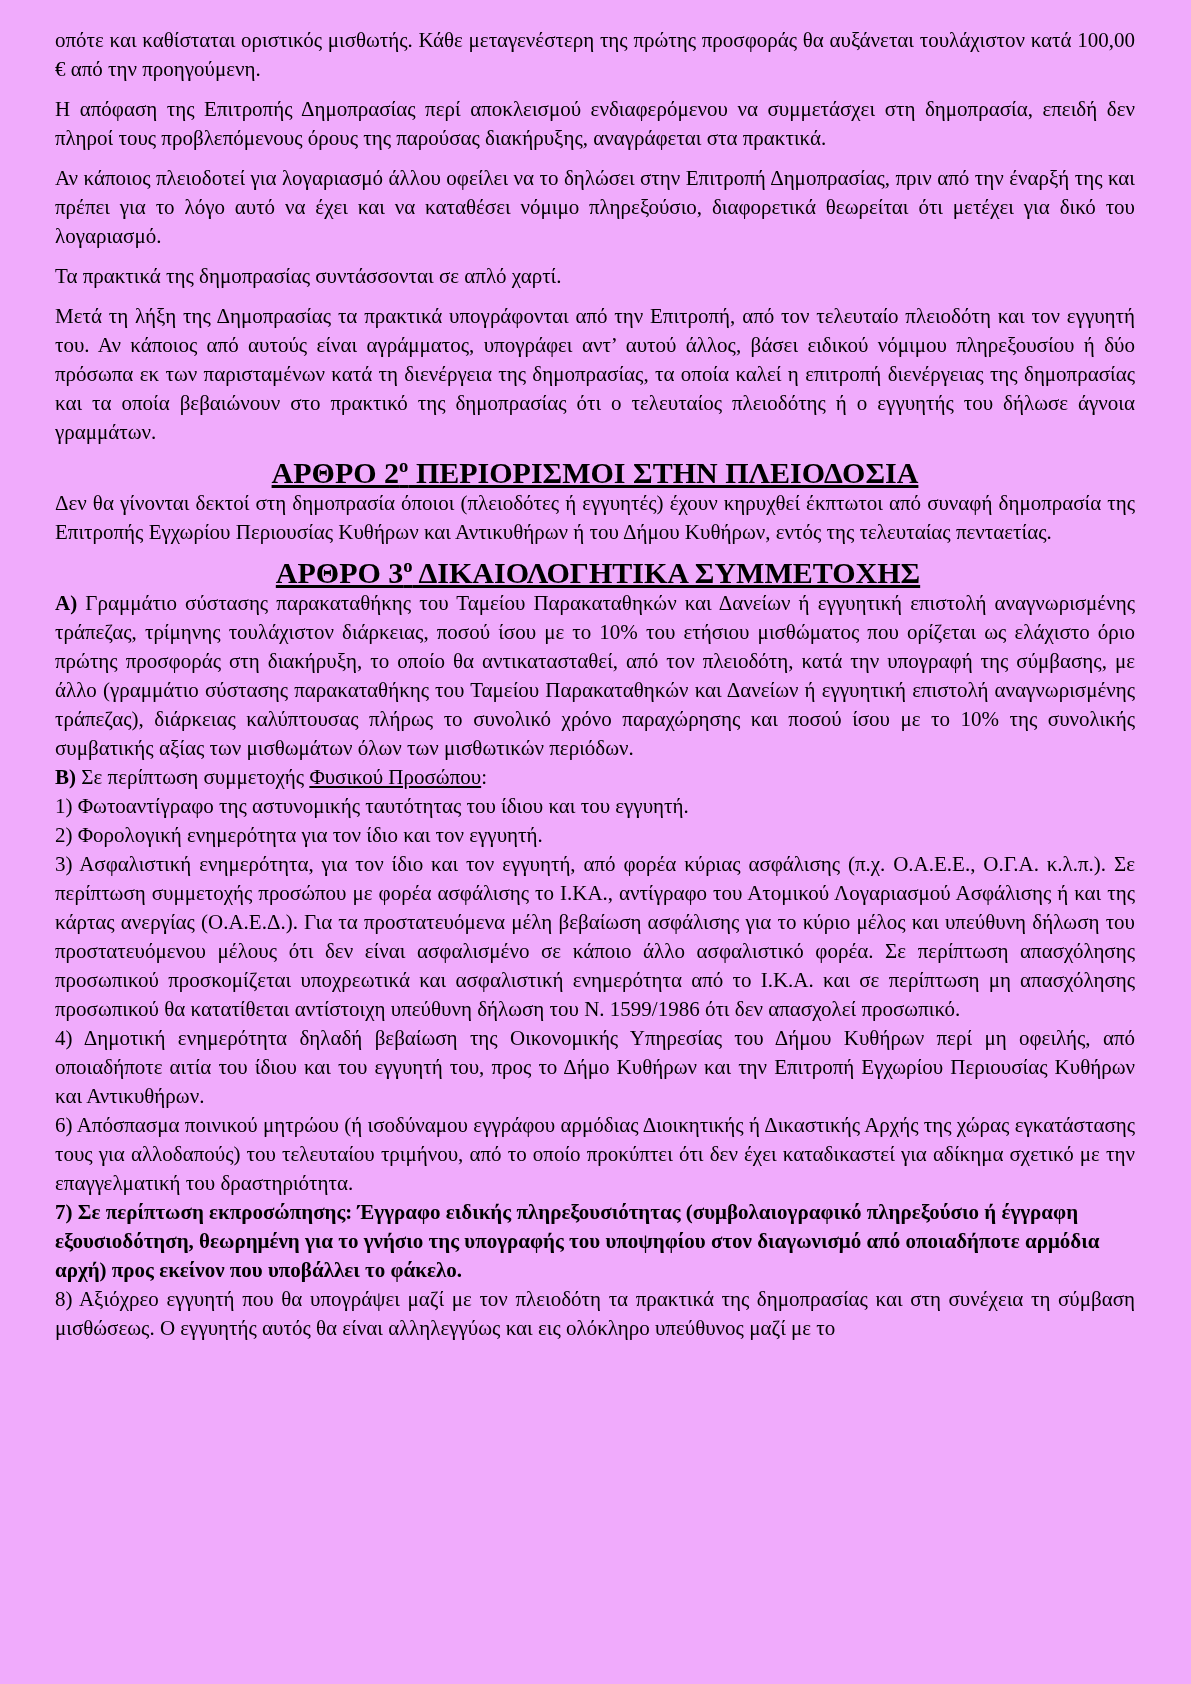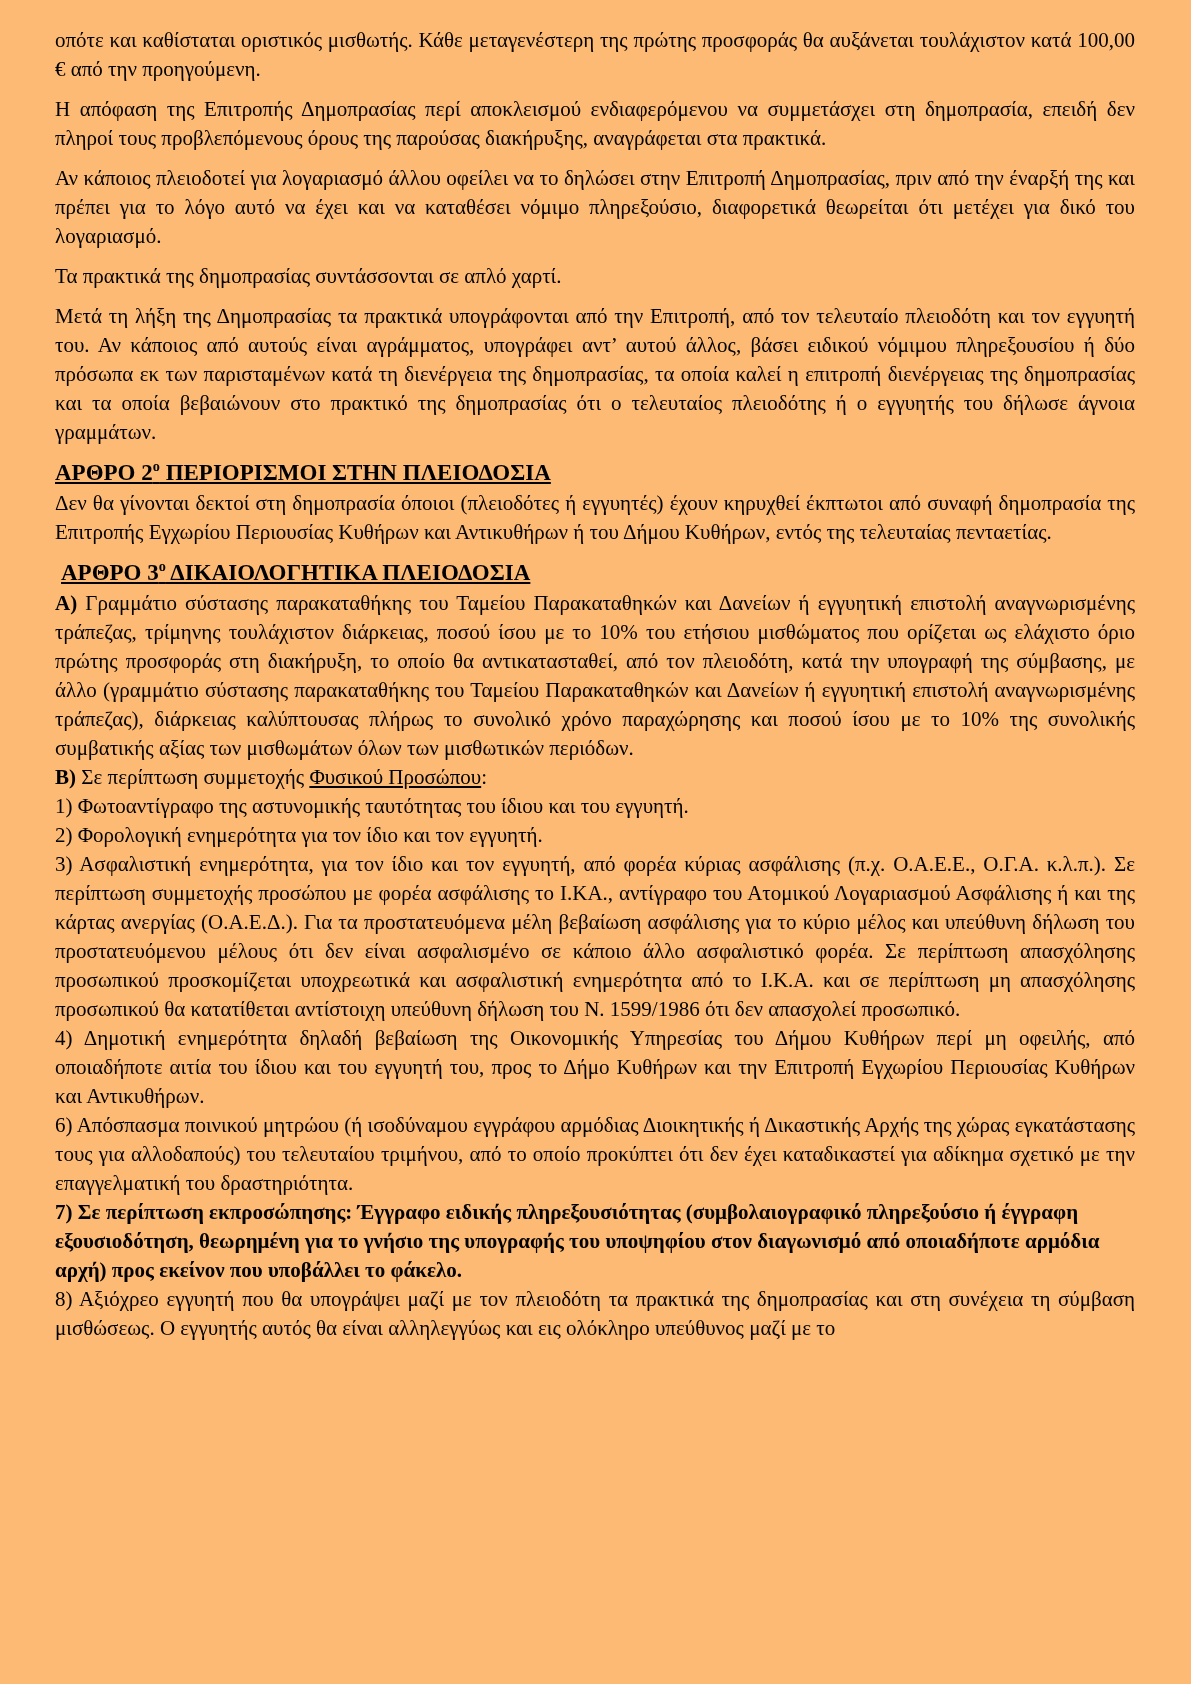--- a/index.html
+++ b/index.html
@@ -4,41 +4,41 @@
 <style>
   html, body {
     margin: 0;
     padding: 0;
     background: #ffffff;
   }
   .page {
     width: 1191px;
     min-height: 1684px;
     box-sizing: border-box;
-    background: #fdba74;
+    background: #f0abfc;
     color: #000000;
     padding: 26px 56px 28px 55px;
     font-family: "Liberation Serif", "DejaVu Serif", serif;
     font-size: 21px;
     line-height: 29px;
     overflow: hidden;
   }
   .blk {
     margin: 0;
     padding: 0;
     text-align: justify;
     font-weight: normal;
   }
   p.blk.spaced { margin-top: 11px; }
   h2.blk {
     margin: 11px 0 2px 0;
-    font-size: 23px;
+    font-size: 30px;
     line-height: 29px;
     font-weight: bold;
-    text-align: left;
+    text-align: center;
   }
   h2.blk.indent { padding-left: 6px; }
   .u { text-decoration: underline; }
   .b { font-weight: bold; }
   sup {
     font-size: 0.62em;
     line-height: 0;
     vertical-align: super;
   }
   .align-left { text-align: left; font-weight: bold; }
@@ -48,21 +48,21 @@
 
 <div class="page">
   <div>
       <p class="blk"><span>οπότε και καθίσταται οριστικός μισθωτής. Κάθε μεταγενέστερη της πρώτης προσφοράς θα αυξάνεται τουλάχιστον κατά 100,00 € από την προηγούμενη.</span></p>
       <p class="blk spaced"><span>Η απόφαση της Επιτροπής Δημοπρασίας περί αποκλεισμού ενδιαφερόμενου να συμμετάσχει στη δημοπρασία, επειδή δεν πληροί τους προβλεπόμενους όρους της παρούσας διακήρυξης, αναγράφεται στα πρακτικά.</span></p>
       <p class="blk spaced"><span>Αν κάποιος πλειοδοτεί για λογαριασμό άλλου οφείλει να το δηλώσει στην Επιτροπή Δημοπρασίας, πριν από την έναρξή της και πρέπει για το λόγο αυτό να έχει και να καταθέσει νόμιμο πληρεξούσιο, διαφορετικά θεωρείται ότι μετέχει για δικό του λογαριασμό.</span></p>
       <p class="blk spaced"><span>Τα πρακτικά της δημοπρασίας συντάσσονται σε απλό χαρτί.</span></p>
       <p class="blk spaced"><span>Μετά τη λήξη της Δημοπρασίας τα πρακτικά υπογράφονται από την Επιτροπή, από τον τελευταίο πλειοδότη και τον εγγυητή του. Αν κάποιος από  αυτούς είναι αγράμματος, υπογράφει αντ’  αυτού άλλος, βάσει ειδικού νόμιμου πληρεξουσίου ή δύο πρόσωπα  εκ των παρισταμένων κατά τη διενέργεια της δημοπρασίας, τα οποία καλεί η επιτροπή διενέργειας της δημοπρασίας και τα οποία βεβαιώνουν  στο πρακτικό της δημοπρασίας ότι ο τελευταίος πλειοδότης ή ο εγγυητής του  δήλωσε άγνοια γραμμάτων.</span></p>
       <h2 class="blk"><span class="u"><span>ΑΡΘΡΟ 2</span><sup>ο</sup><span> ΠΕΡΙΟΡΙΣΜΟΙ ΣΤΗΝ ΠΛΕΙΟΔΟΣΙΑ</span></span></h2>
       <p class="blk"><span>Δεν θα γίνονται δεκτοί στη δημοπρασία όποιοι (πλειοδότες ή εγγυητές) έχουν κηρυχθεί έκπτωτοι από συναφή δημοπρασία της Επιτροπής Εγχωρίου Περιουσίας Κυθήρων και Αντικυθήρων ή του Δήμου Κυθήρων, εντός της τελευταίας πενταετίας.</span></p>
-      <h2 class="blk indent"><span class="u"><span>ΑΡΘΡΟ 3</span><sup>ο</sup><span> ΔΙΚΑΙΟΛΟΓΗΤΙΚΑ ΠΛΕΙΟΔΟΣΙΑ</span></span></h2>
+      <h2 class="blk indent"><span class="u"><span>ΑΡΘΡΟ 3</span><sup>ο</sup><span> ΔΙΚΑΙΟΛΟΓΗΤΙΚΑ ΣΥΜΜΕΤΟΧΗΣ</span></span></h2>
       <p class="blk"><span class="b">Α)</span><span> Γραμμάτιο σύστασης παρακαταθήκης του Ταμείου Παρακαταθηκών και Δανείων ή εγγυητική επιστολή αναγνωρισμένης τράπεζας, τρίμηνης τουλάχιστον διάρκειας, ποσού ίσου με το 10% του ετήσιου μισθώματος που ορίζεται ως ελάχιστο όριο πρώτης προσφοράς στη διακήρυξη, το οποίο θα αντικατασταθεί, από τον πλειοδότη,  κατά την υπογραφή της σύμβασης, με άλλο (γραμμάτιο σύστασης παρακαταθήκης του Ταμείου Παρακαταθηκών και Δανείων ή εγγυητική επιστολή  αναγνωρισμένης τράπεζας), διάρκειας καλύπτουσας πλήρως το συνολικό χρόνο παραχώρησης και ποσού ίσου με το 10% της συνολικής συμβατικής αξίας των μισθωμάτων όλων των μισθωτικών περιόδων.</span></p>
       <p class="blk"><span class="b">Β)</span><span> Σε περίπτωση συμμετοχής </span><span class="u">Φυσικού Προσώπου</span><span>:</span></p>
       <p class="blk"><span>1) Φωτοαντίγραφο της αστυνομικής ταυτότητας του ίδιου και του εγγυητή.</span></p>
       <p class="blk"><span>2) Φορολογική ενημερότητα για τον ίδιο και τον εγγυητή.</span></p>
       <p class="blk"><span>3) Ασφαλιστική ενημερότητα, για τον ίδιο και τον εγγυητή, από φορέα κύριας ασφάλισης (π.χ. Ο.Α.Ε.Ε., Ο.Γ.Α. κ.λ.π.). Σε περίπτωση συμμετοχής προσώπου με φορέα ασφάλισης το Ι.ΚΑ., αντίγραφο του Ατομικού Λογαριασμού Ασφάλισης ή και της κάρτας ανεργίας (Ο.Α.Ε.Δ.). Για τα προστατευόμενα μέλη βεβαίωση ασφάλισης για το κύριο μέλος και υπεύθυνη δήλωση του προστατευόμενου μέλους ότι δεν είναι ασφαλισμένο σε κάποιο άλλο ασφαλιστικό φορέα. Σε περίπτωση απασχόλησης προσωπικού προσκομίζεται υποχρεωτικά και ασφαλιστική ενημερότητα από το Ι.Κ.Α. και σε περίπτωση μη απασχόλησης προσωπικού θα κατατίθεται αντίστοιχη υπεύθυνη δήλωση του Ν. 1599/1986 ότι δεν απασχολεί προσωπικό.</span></p>
       <p class="blk"><span>4) Δημοτική ενημερότητα δηλαδή βεβαίωση της Οικονομικής Υπηρεσίας του Δήμου Κυθήρων περί μη οφειλής, από οποιαδήποτε αιτία του ίδιου και του εγγυητή του, προς το Δήμο  Κυθήρων και την Επιτροπή Εγχωρίου Περιουσίας Κυθήρων και Αντικυθήρων.</span></p>
       <p class="blk"><span>6) Απόσπασμα ποινικού μητρώου (ή ισοδύναμου εγγράφου αρμόδιας Διοικητικής ή Δικαστικής Αρχής της χώρας εγκατάστασης  τους για αλλοδαπούς)  του τελευταίου τριμήνου, από το  οποίο προκύπτει ότι  δεν έχει καταδικαστεί  για αδίκημα σχετικό με την επαγγελματική του δραστηριότητα.</span></p>
       <p class="blk align-left"><span>7) Σε περίπτωση εκπροσώπησης: Έγγραφο ειδικής πληρεξουσιότητας (συμβολαιογραφικό πληρεξούσιο ή έγγραφη εξουσιοδότηση, θεωρημένη για το γνήσιο της υπογραφής του υποψηφίου στον διαγωνισμό από οποιαδήποτε αρμόδια αρχή) προς εκείνον που υποβάλλει το φάκελο.</span></p>
       <p class="blk"><span>8) Αξιόχρεο εγγυητή που θα υπογράψει μαζί με τον πλειοδότη τα πρακτικά της δημοπρασίας και στη συνέχεια τη σύμβαση μισθώσεως. Ο εγγυητής αυτός θα είναι αλληλεγγύως και εις ολόκληρο υπεύθυνος μαζί με το</span></p>
     </div>

